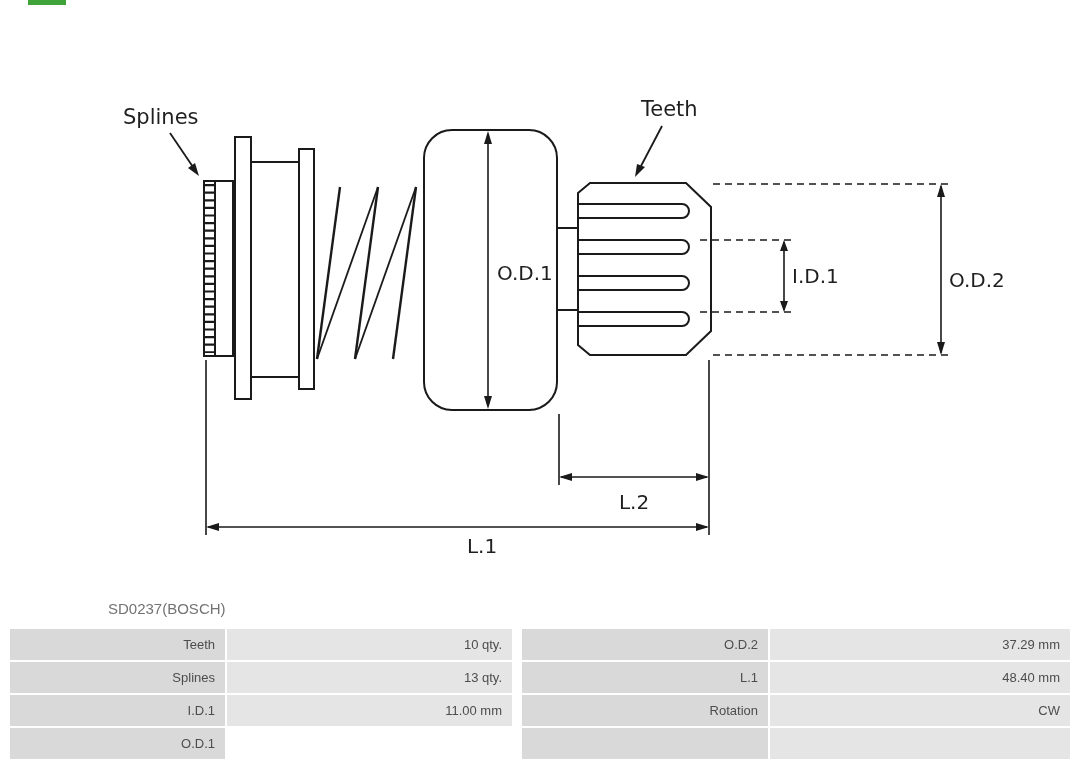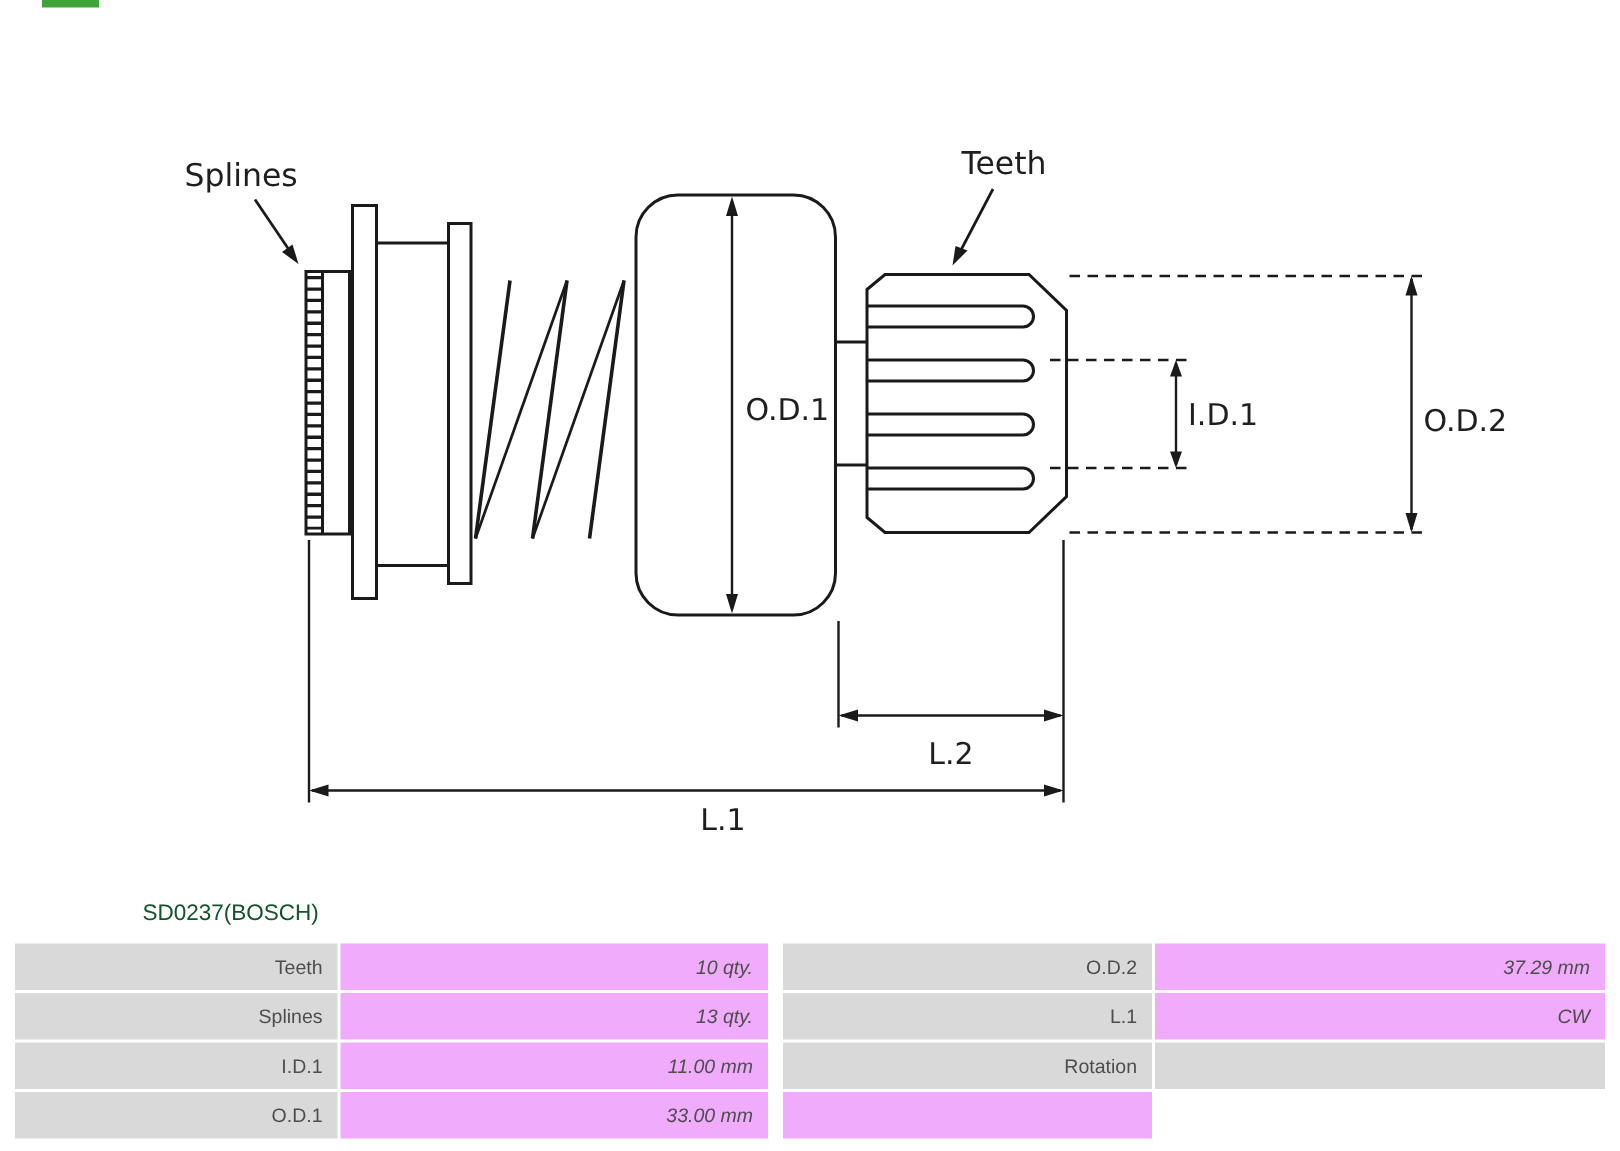--- a/index.html
+++ b/index.html
@@ -4,28 +4,28 @@
 <style>
   html,body{
     margin:0;padding:0;background:#ffffff;
     width:1080px;height:767px;overflow:hidden;
     font-family:"Liberation Sans",sans-serif;
     position:relative;
   }
   .logo-fragment{position:absolute;left:28px;top:0;width:38px;height:5px;background:#3fa33a;}
   .drawing-wrap{position:absolute;left:0;top:0;width:1080px;height:595px;}
   svg text{font-family:"DejaVu Sans",sans-serif;fill:#1f1f1f;}
-  .part-title{position:absolute;left:95px;top:600px;font-size:15px;color:#14532d;}
+  .part-title{position:absolute;left:108px;top:600px;font-size:15px;color:#737373;}
   .spec-table{position:absolute;left:10px;top:629px;width:1060px;display:flex;gap:10px;}
   .spec-half{display:grid;grid-template-rows:repeat(4,31px);row-gap:2px;column-gap:2px;}
   .spec-half.left{width:502px;grid-template-columns:215px 1fr;}
   .spec-half.right{width:548px;grid-template-columns:246px 1fr;}
   .cell{display:flex;align-items:center;justify-content:flex-end;padding-right:10px;font-size:13px;color:#4d4d4d;}
   .cell.label{background:#d9d9d9;}
-  .cell.value{background:#f0abfc;font-style:italic;}
+  .cell.value{background:#e5e5e5;}
 </style>
 </head>
 <body>
 
 <div class="logo-fragment"></div>
 
 <div class="drawing-wrap">
 <svg width="1080" height="595" viewBox="0 0 1080 595">
 
   <g stroke="#1a1a1a" fill="none" stroke-width="2" stroke-linecap="butt">
@@ -135,24 +135,24 @@
 
 <div class="spec-table">
   <div class="spec-half left">
     <div class="cell label">Teeth</div>
     <div class="cell value">10 qty.</div>
     <div class="cell label">Splines</div>
     <div class="cell value">13 qty.</div>
     <div class="cell label">I.D.1</div>
     <div class="cell value">11.00 mm</div>
     <div class="cell label">O.D.1</div>
-    <div class="cell value">33.00 mm</div>
   </div>
   <div class="spec-half right">
     <div class="cell label">O.D.2</div>
     <div class="cell value">37.29 mm</div>
     <div class="cell label">L.1</div>
+    <div class="cell value">48.40 mm</div>
+    <div class="cell label">Rotation</div>
     <div class="cell value">CW</div>
-    <div class="cell label">Rotation</div>
     <div class="cell label"></div>
     <div class="cell value"></div>
   </div>
 </div>
 
 </body></html>

